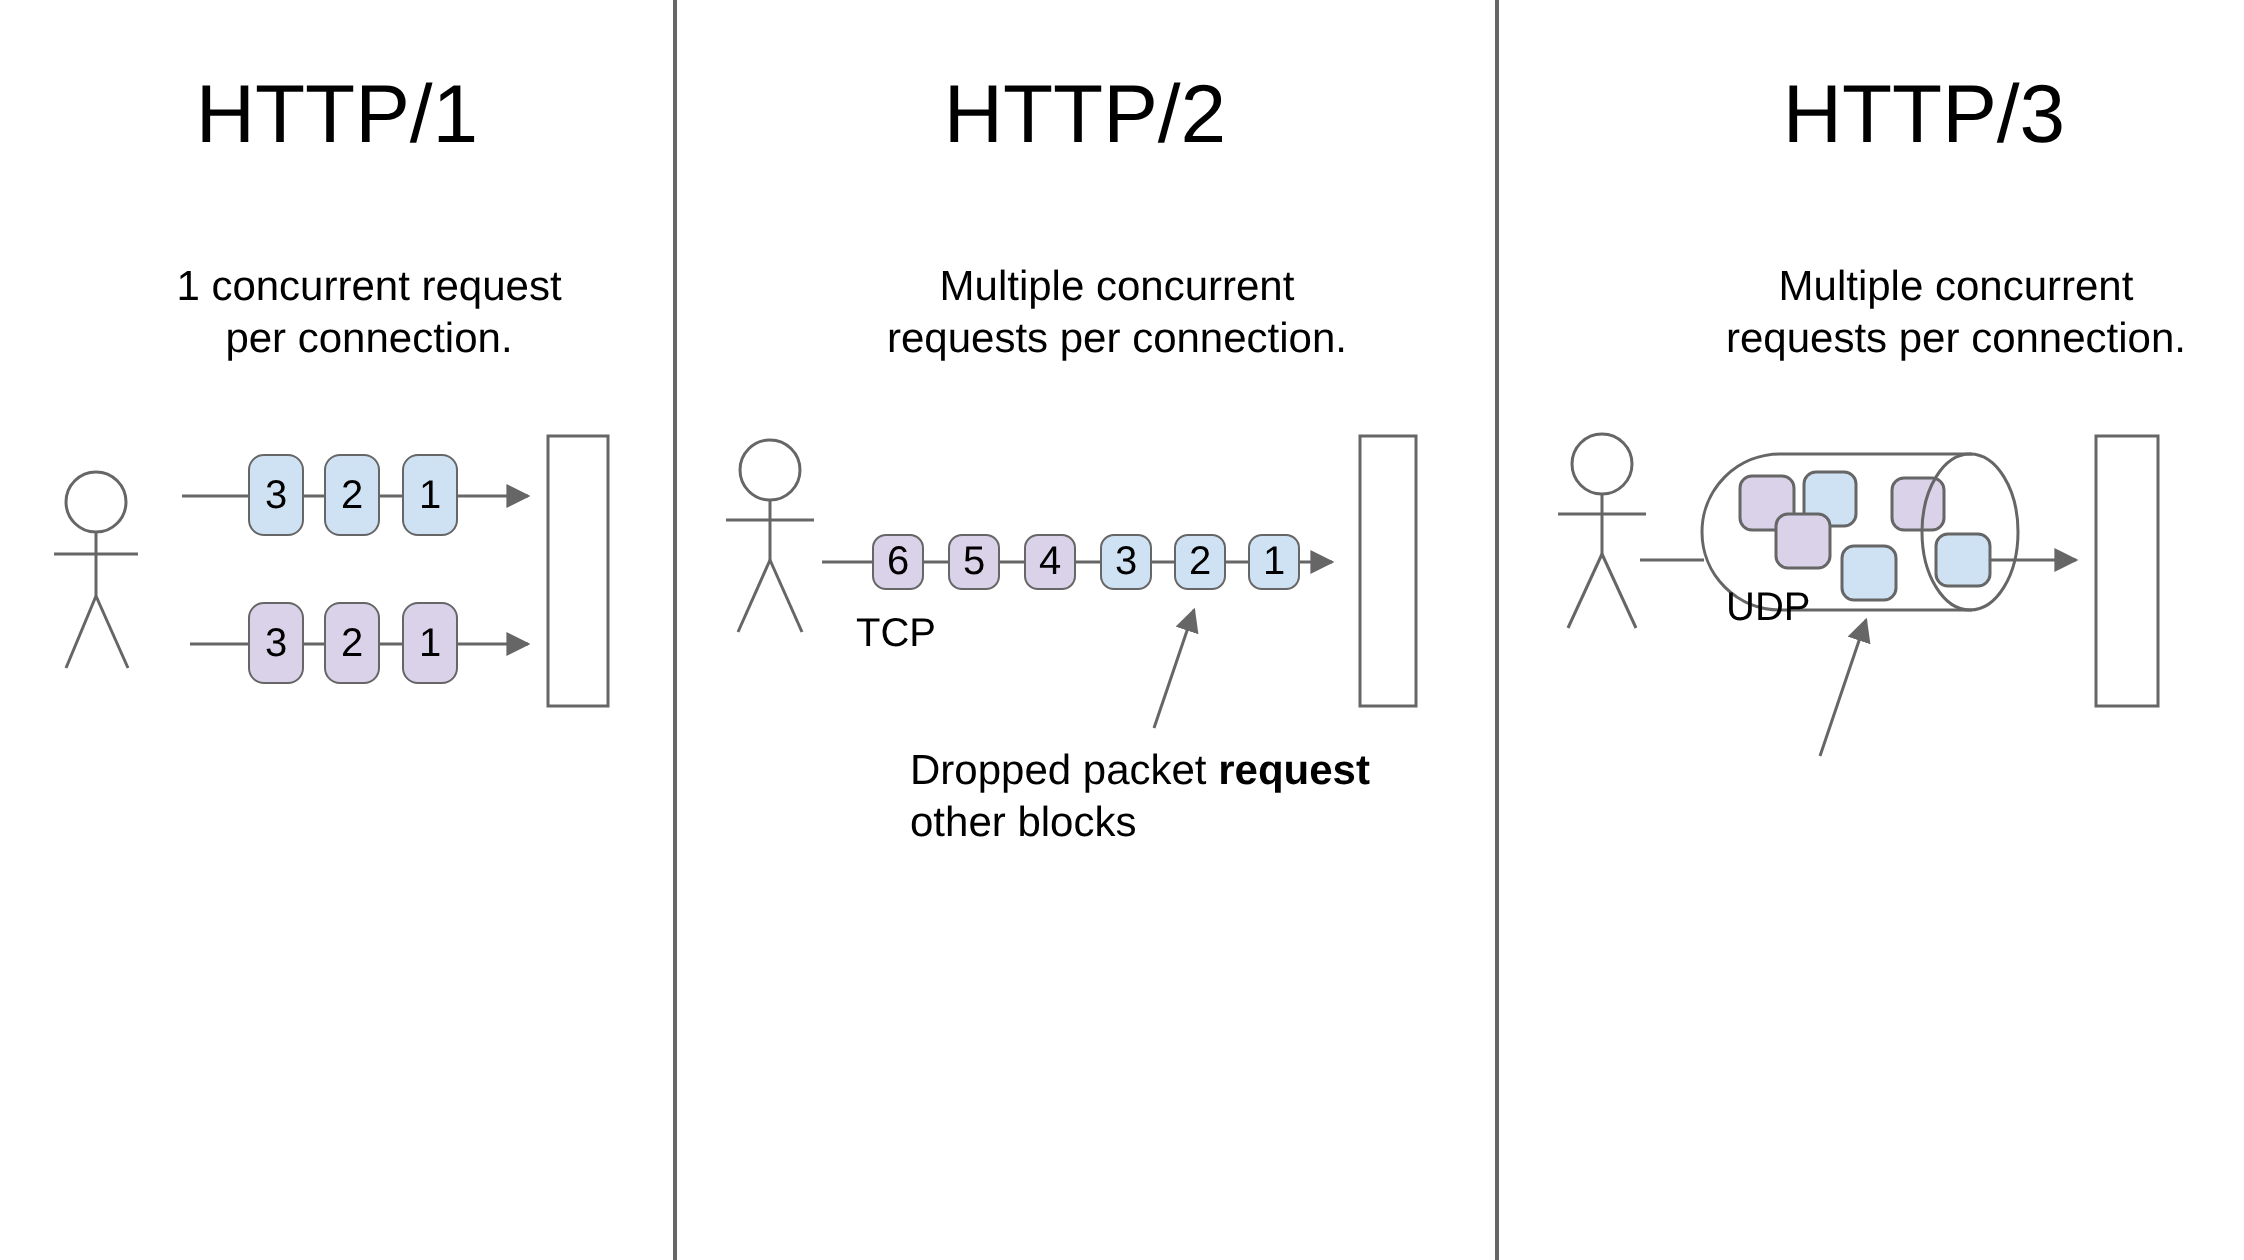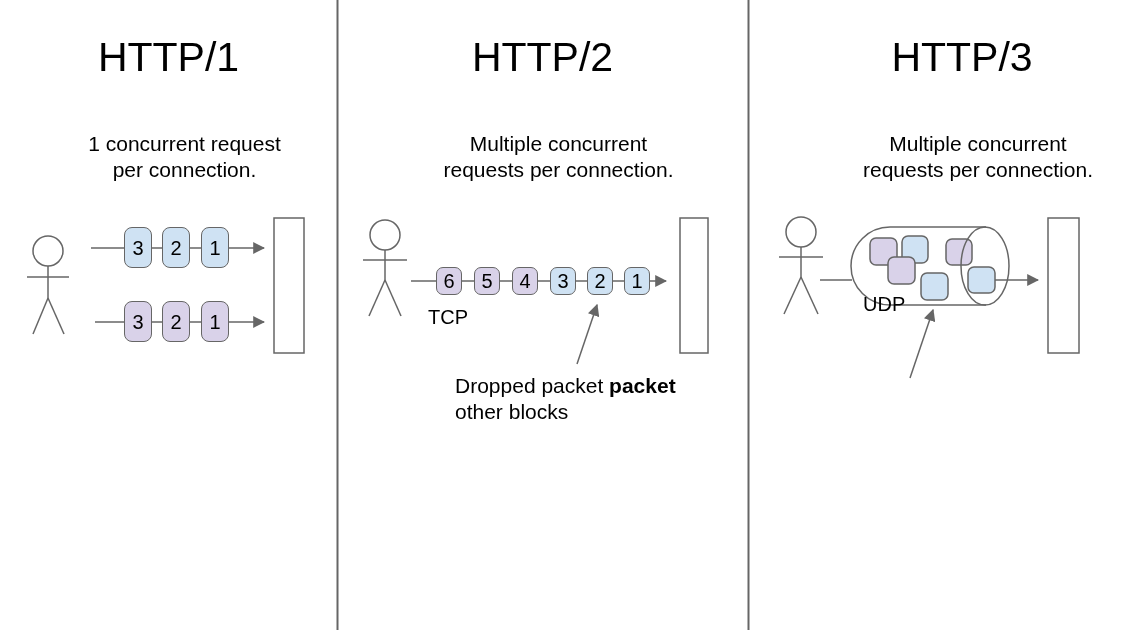--- a/index.html
+++ b/index.html
@@ -144,16 +144,16 @@
   <div class="packet sq purple" style="left:436px;top:267px">6</div>
   <div class="packet sq purple" style="left:474px;top:267px">5</div>
   <div class="packet sq purple" style="left:512px;top:267px">4</div>
   <div class="packet sq blue" style="left:550px;top:267px">3</div>
   <div class="packet sq blue" style="left:587px;top:267px">2</div>
   <div class="packet sq blue" style="left:624px;top:267px">1</div>
 
   <div class="proto-label" style="left:428px;top:308px">TCP</div>
   <div class="proto-label" style="left:863px;top:295px">UDP</div>
 
-  <div class="annotation" style="left:455px;top:373px;width:245px"><span>Dropped packet </span><b>packet</b><span> other blocks</span></div>
+  <div class="annotation" style="left:455px;top:373px;width:245px"><span>Dropped packet </span><b>request</b><span> other blocks</span></div>
 
 
 </div>
 
 </body></html>

